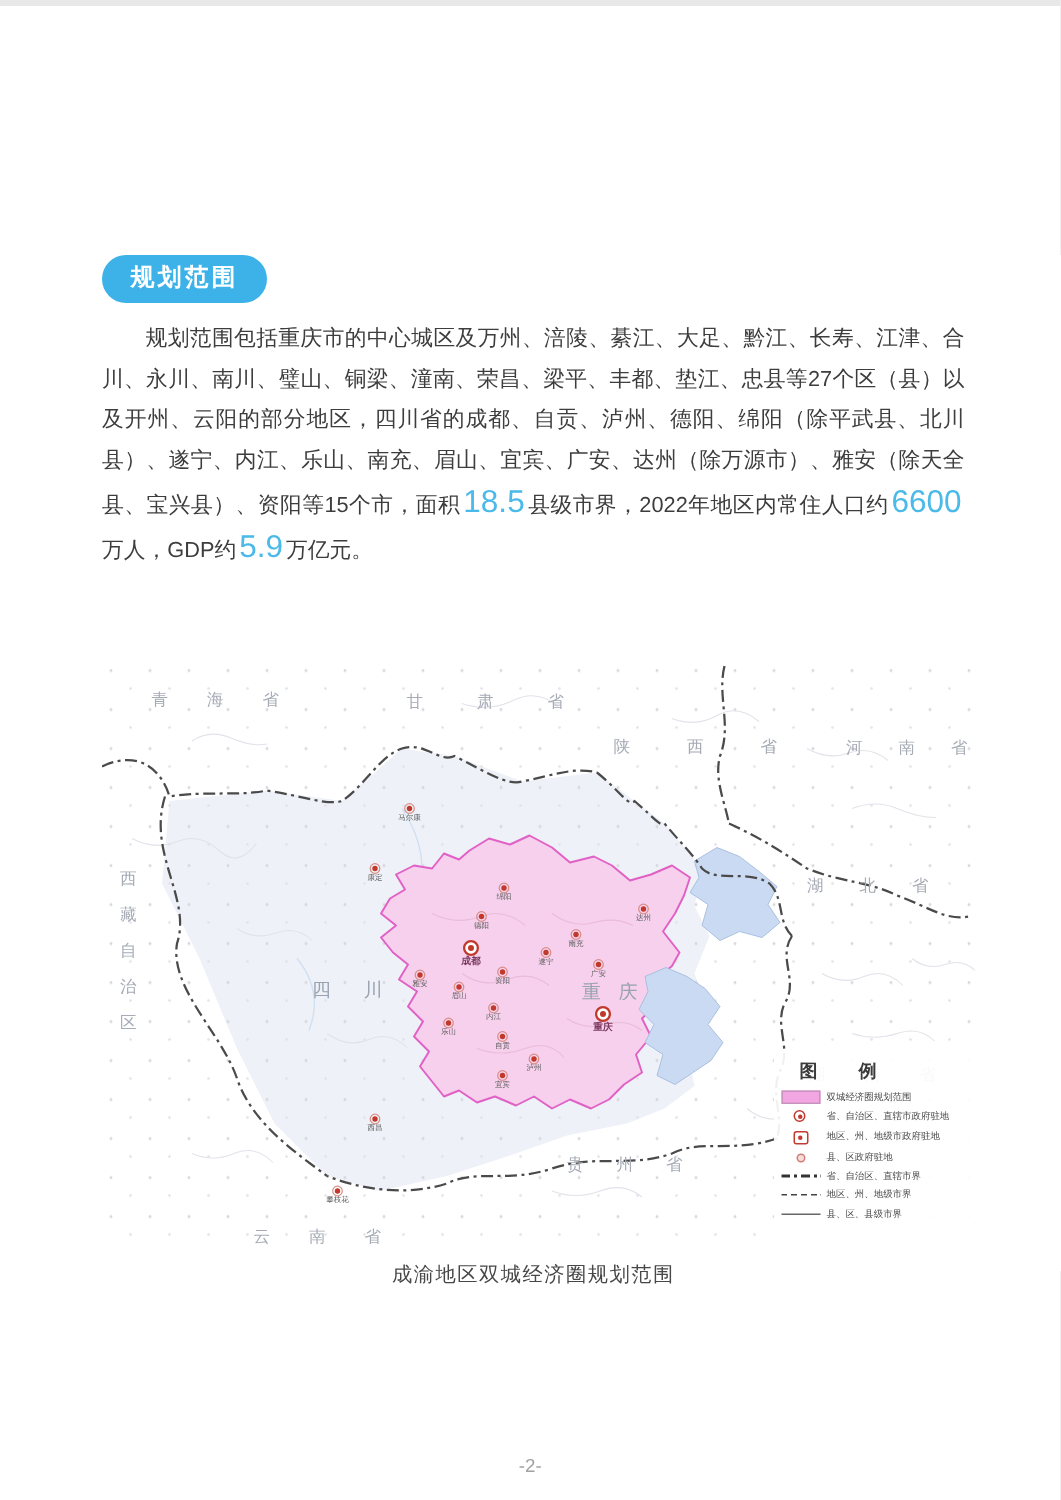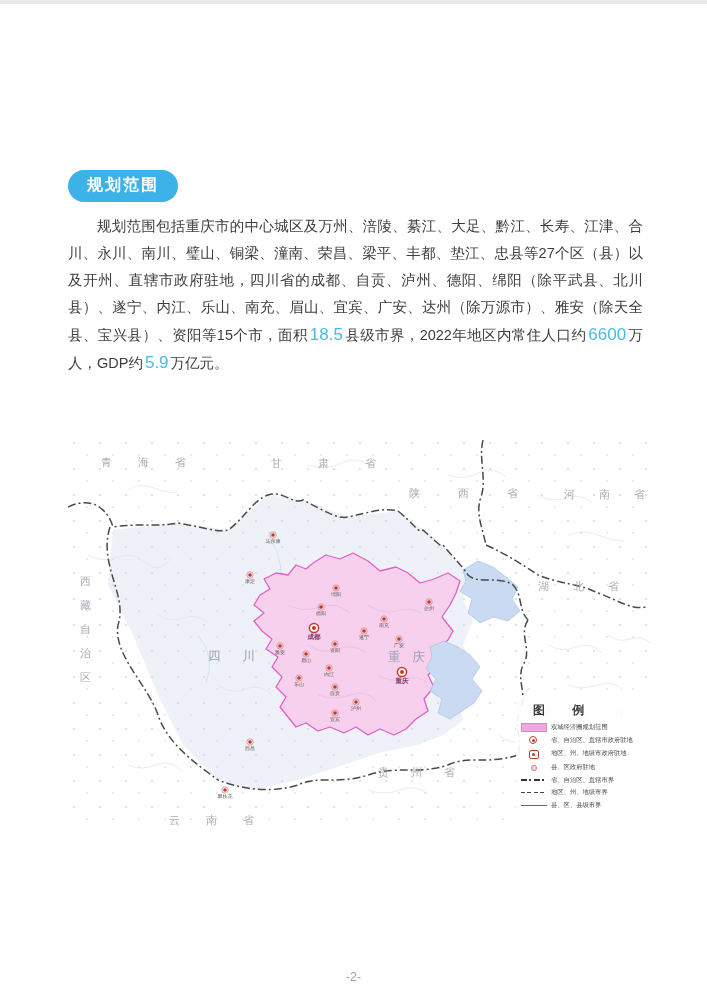--- a/index.html
+++ b/index.html
@@ -5,21 +5,21 @@
   html,body{margin:0;padding:0;background:#e8e8e8;}
   .page{position:relative;width:707px;height:1000px;background:#ffffff;margin:4px auto;
         font-family:"Liberation Sans","DejaVu Sans",sans-serif;overflow:hidden;}
   .content{position:absolute;left:68px;right:64px;top:0;}
   .pill{display:inline-block;background:#3cb2e8;color:#ffffff;font-size:16px;font-weight:bold;
         letter-spacing:2px;padding:5px 19px 6px;border-radius:17px;}
   .pill1{margin-top:166px;}
   .pill2{margin-top:15px;}
   .para{margin:11px 0 0 0;font-size:14.5px;line-height:27px;color:#3d3d3d;
         text-align:justify;text-indent:2em;}
-  .hl-num{font-size:17px;color:#4bbae8;padding:0 2px;}
+  .hl-num{font-size:21px;color:#4bbae8;padding:0 2px;}
   .map-wrap{position:relative;width:590px;height:395px;margin:58px auto 0;}
   .map-wrap svg{display:block;}
   .prov{font-size:11px;fill:#a6abb5;}
   .region{font-size:12.5px;fill:#99a2b0;}
   .cityname{font-size:5px;fill:#5c5c5c;text-anchor:middle;}
   .cityname.cap{font-size:6.5px;fill:#7c3a62;font-weight:bold;}
   .legend{position:absolute;right:6px;bottom:10px;width:126px;background:rgba(255,255,255,.92);
           padding:5px 5px 7px;}
   .lg-title{text-align:left;font-size:12px;color:#3a3a3a;font-weight:bold;letter-spacing:12px;
             padding-left:12px;margin-bottom:4px;}
@@ -45,21 +45,21 @@
            font-size:12.5px;color:#a2a2a2;}
 </style>
 </head>
 <body>
 
 <div class="page">
   <div class="content">
 
     <div class="pill pill1">规划范围</div>
 
-    <p class="para"><span>规划范围包括重庆市的中心城区及万州、涪陵、綦江、大足、黔江、长寿、江津、合川、永川、南川、璧山、铜梁、潼南、荣昌、梁平、丰都、垫江、忠县等27个区（县）以及开州、直辖市政府驻地，四川省的成都、自贡、泸州、德阳、绵阳（除平武县、北川县）、遂宁、内江、乐山、南充、眉山、宜宾、广安、达州（除万源市）、雅安（除天全县、宝兴县）、资阳等15个市，面积</span><span class="hl-num">18.5</span><span>县级市界，2022年地区内常住人口约</span><span class="hl-num">6600</span><span>万人，GDP约</span><span class="hl-num">5.9</span><span>万亿元。</span></p>
+    <p class="para"><span>规划范围包括重庆市的中心城区及万州、涪陵、綦江、大足、黔江、长寿、江津、合川、永川、南川、璧山、铜梁、潼南、荣昌、梁平、丰都、垫江、忠县等27个区（县）以及开州、云阳的部分地区，四川省的成都、自贡、泸州、德阳、绵阳（除平武县、北川县）、遂宁、内江、乐山、南充、眉山、宜宾、广安、达州（除万源市）、雅安（除天全县、宝兴县）、资阳等15个市，面积</span><span class="hl-num">18.5</span><span>县级市界，2022年地区内常住人口约</span><span class="hl-num">6600</span><span>万人，GDP约</span><span class="hl-num">5.9</span><span>万亿元。</span></p>
 
 
 
     <div class="map-wrap">
       <svg width="590" height="395" viewBox="0 0 590 395">
         <defs>
           <pattern id="dots" width="26" height="26" patternUnits="userSpaceOnUse">
             <circle cx="6" cy="8" r="1" fill="#d7d7dc"></circle>
             <circle cx="19" cy="20" r="0.9" fill="#e1e1e6"></circle>
           </pattern>
@@ -276,16 +276,17 @@
               <span class="lg-label">地区、州、地级市界</span>
             </div>
             <div class="lg-row">
               <span class="sym line-solid"></span>
               <span class="lg-label">县、区、县级市界</span>
             </div>
           </div>
       </div>
     </div>
 
+    <div class="caption">成渝地区双城经济圈规划范围</div>
   </div>
 
   <div class="pagenum">-2-</div>
 </div>
 
 </body></html>

